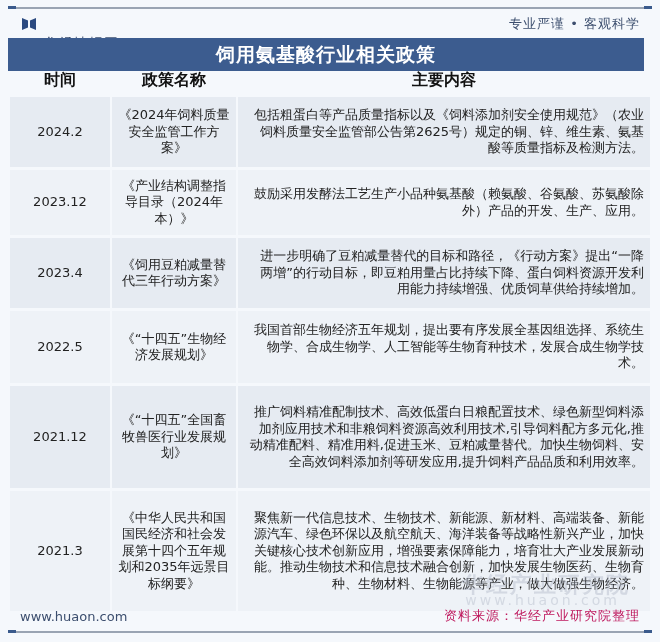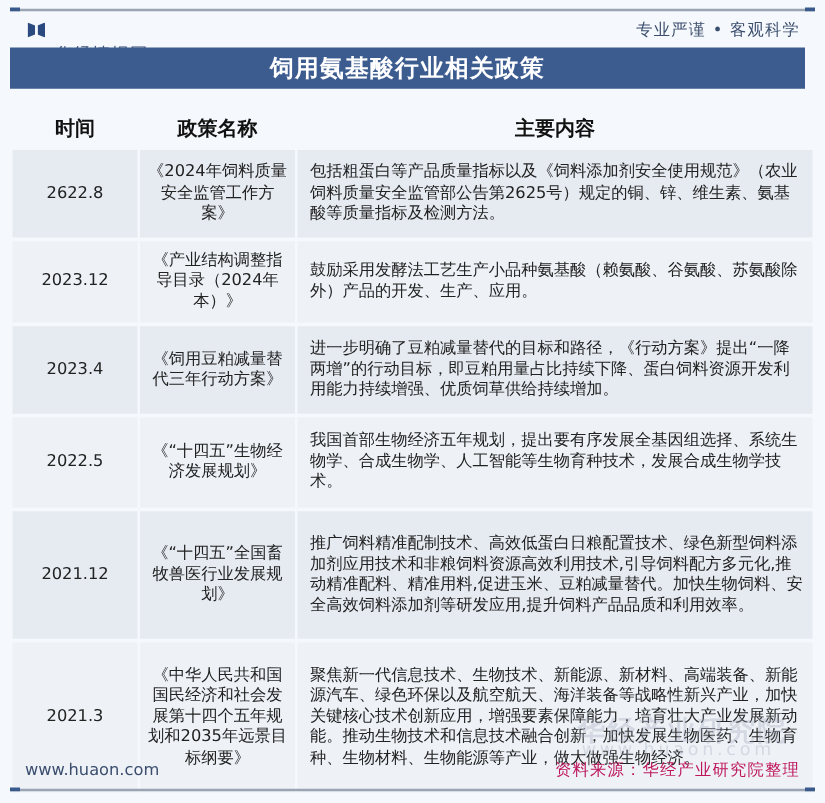--- a/index.html
+++ b/index.html
@@ -39,35 +39,35 @@
   .title-bar {
     position: absolute; left: 8px; right: 16px; top: 38px; height: 33px;
     background: #3c5c8f;
     display: flex; align-items: center; justify-content: center;
   }
   .title-text {
     color: #ffffff; font-size: 19px; font-weight: bold; letter-spacing: 1px;
     font-family: "DejaVu Serif", "Liberation Serif", serif;
   }
   table.policy {
-    position: absolute; left: 8px; top: 87px; width: 644px;
+    position: absolute; left: 8px; top: 64px; width: 644px;
     border-collapse: separate; border-spacing: 2px 3px;
   }
   table.policy th {
     font-size: 16px; font-weight: bold; color: #111;
     height: 27px; background: transparent; text-align: center;
   }
   table.policy td {
     background: #e6ebf2; font-size: 13px; line-height: 16.5px;
     color: #222; vertical-align: middle;
   }
   table.policy tr.even td { background: #eef2f7; }
   td.c-time { width: 100px; text-align: center; font-size: 13px; }
   td.c-name { width: 124px; text-align: center; padding: 4px 4px; margin-left: 36px; }
-  td.c-content { text-align: left; padding: 4px 6px 4px 10px; }
+  td.c-content { text-align: right; padding: 4px 6px 4px 10px; }
   .footer {
     position: absolute; left: 8px; right: 8px; top: 604px; height: 24px;
     display: flex; align-items: center; justify-content: space-between;
     padding: 0 12px 0 12px;
   }
   .footer-url { font-size: 13px; color: #3c4e6e; }
   .footer-source { font-size: 13px; color: #be185d; letter-spacing: 1px; }
   .bottom-rule {
     position: absolute; left: 8px; right: 8px; top: 631px;
     height: 2px; background: #9aa4b3;
@@ -114,21 +114,21 @@
 <table class="policy">
   <thead>
     <tr>
       <th>时间</th>
       <th>政策名称</th>
       <th>主要内容</th>
     </tr>
   </thead>
   <tbody>
     <tr style="height:70px">
-      <td class="c-time">2622.8</td>
+      <td class="c-time">2024.2</td>
       <td class="c-name">《2024年饲料质量安全监管工作方案》</td>
       <td class="c-content">包括粗蛋白等产品质量指标以及《饲料添加剂安全使用规范》（农业饲料质量安全监管部公告第2625号）规定的铜、锌、维生素、氨基酸等质量指标及检测方法。</td>
     </tr>
     <tr class="even" style="height:65px">
       <td class="c-time">2023.12</td>
       <td class="c-name">《产业结构调整指导目录（2024年本）》</td>
       <td class="c-content">鼓励采用发酵法工艺生产小品种氨基酸（赖氨酸、谷氨酸、苏氨酸除外）产品的开发、生产、应用。</td>
     </tr>
     <tr style="height:70px">
       <td class="c-time">2023.4</td>

